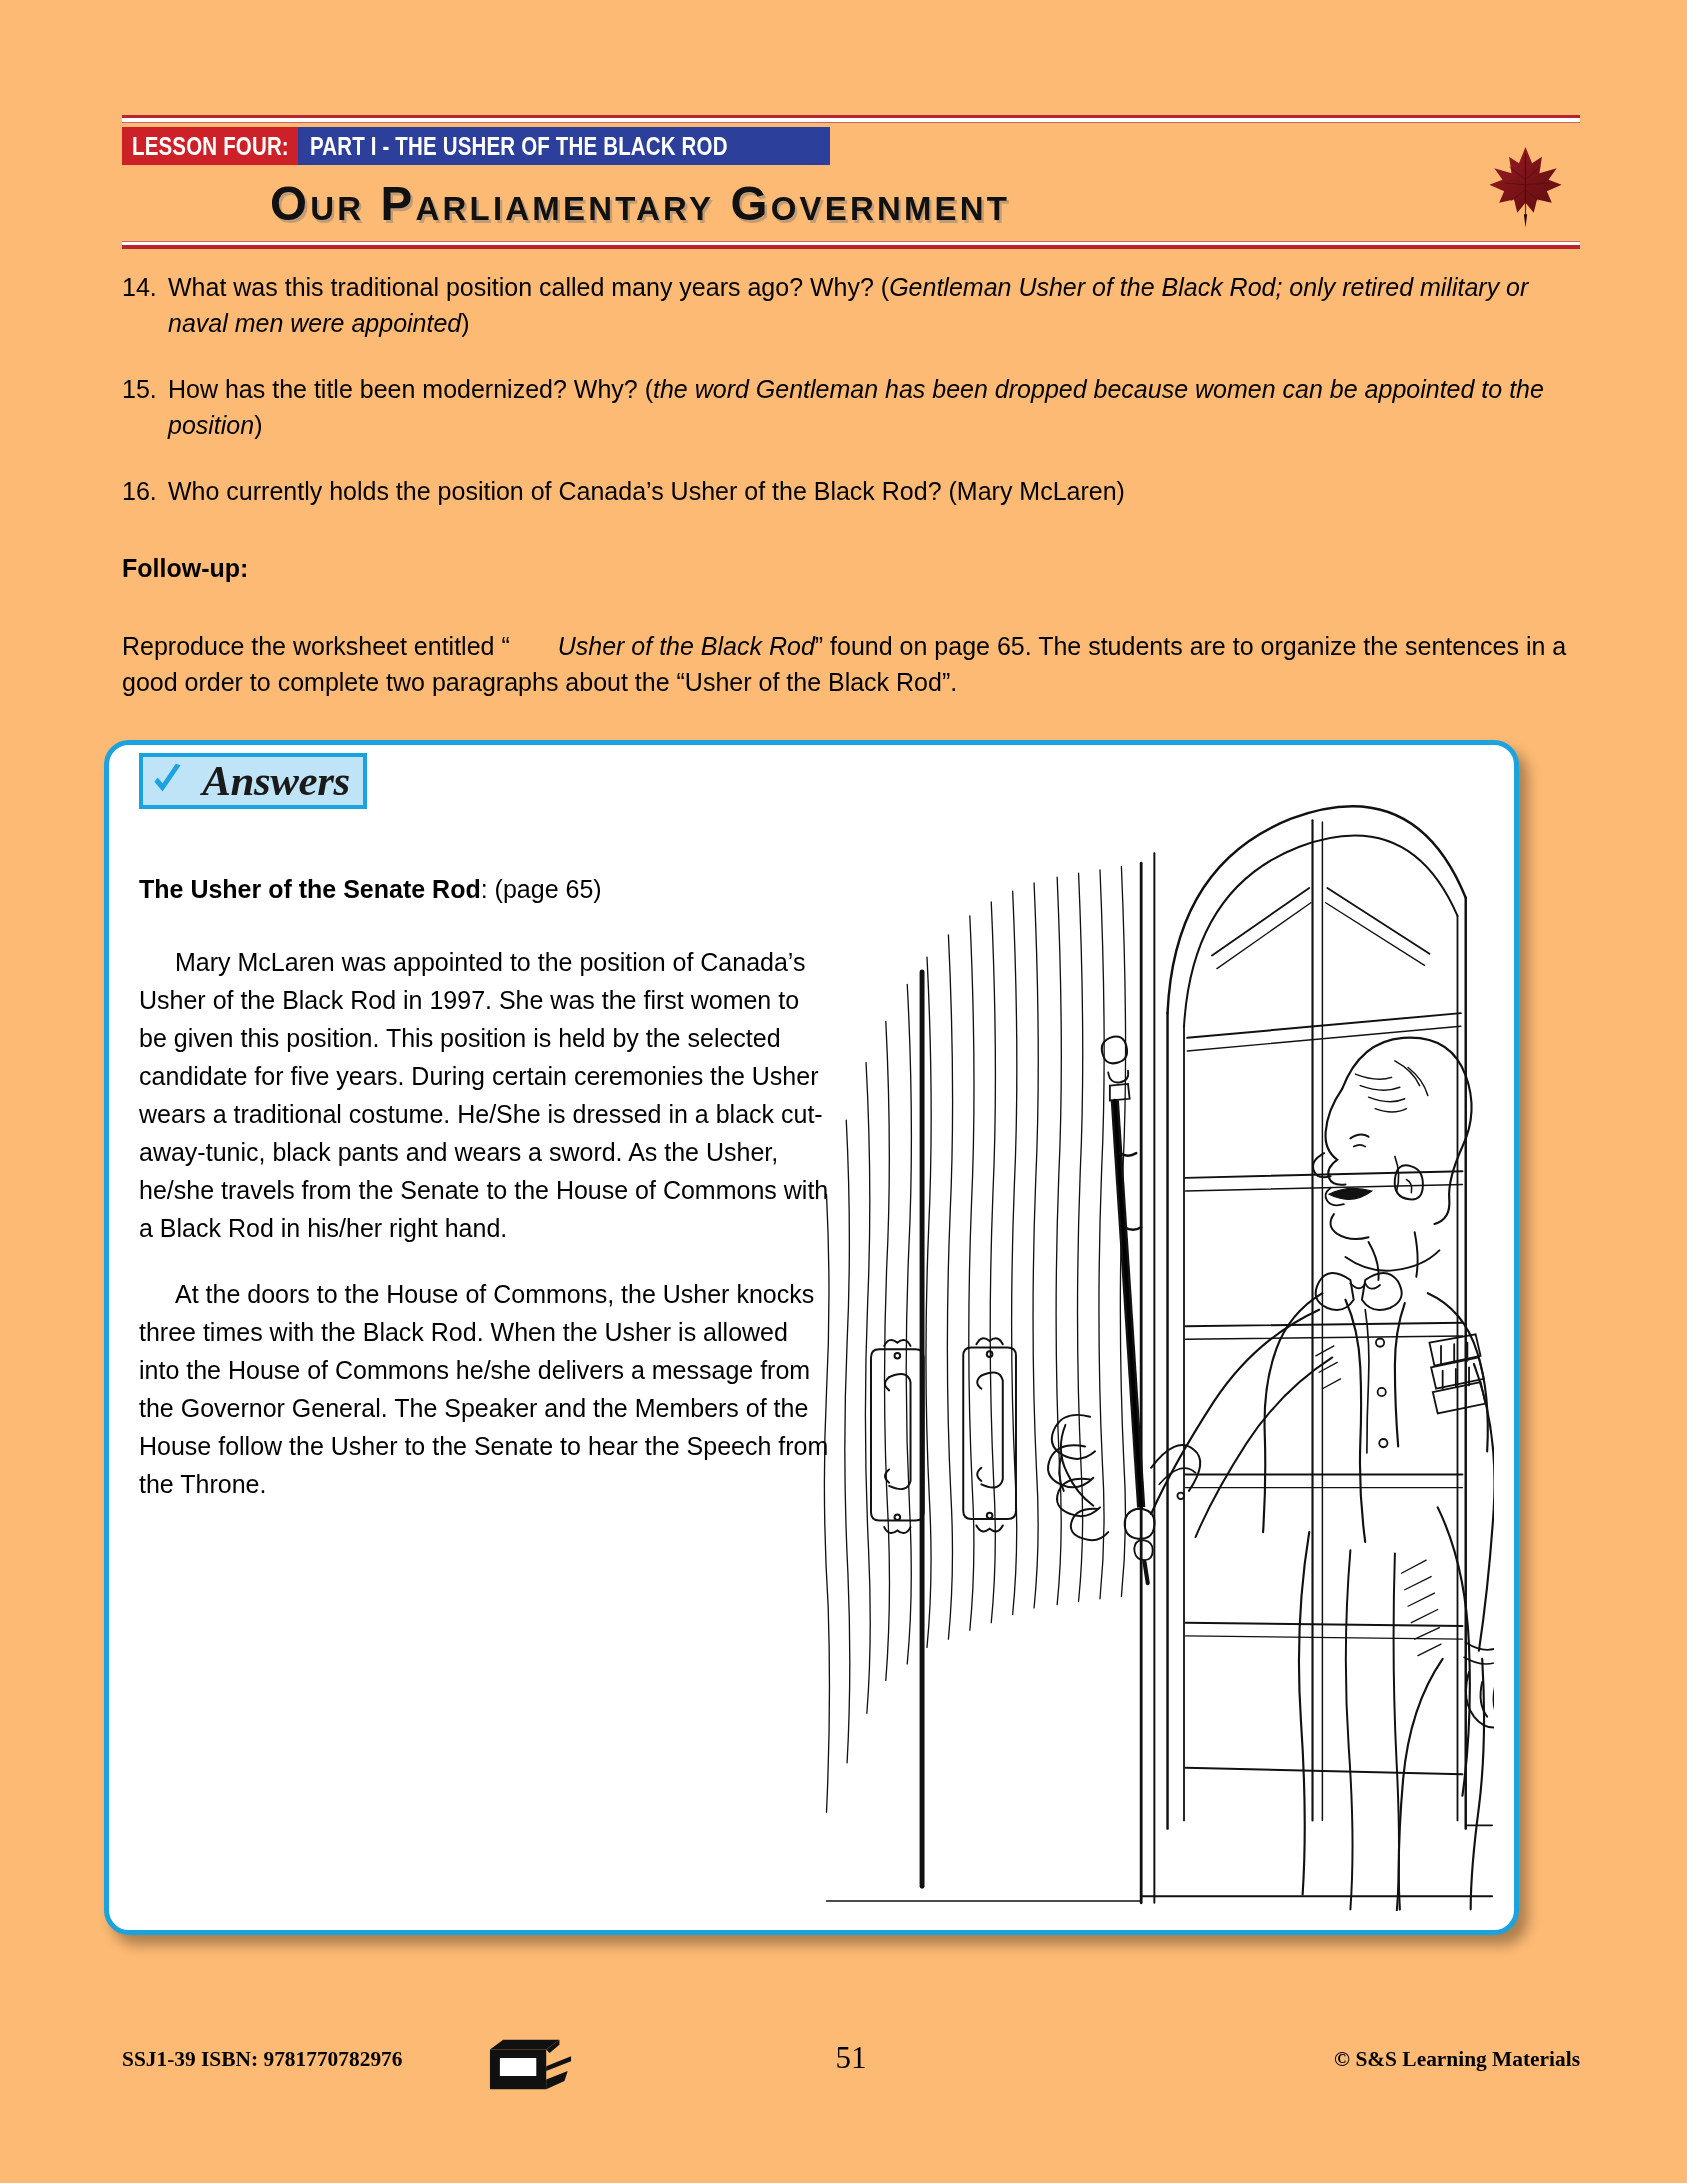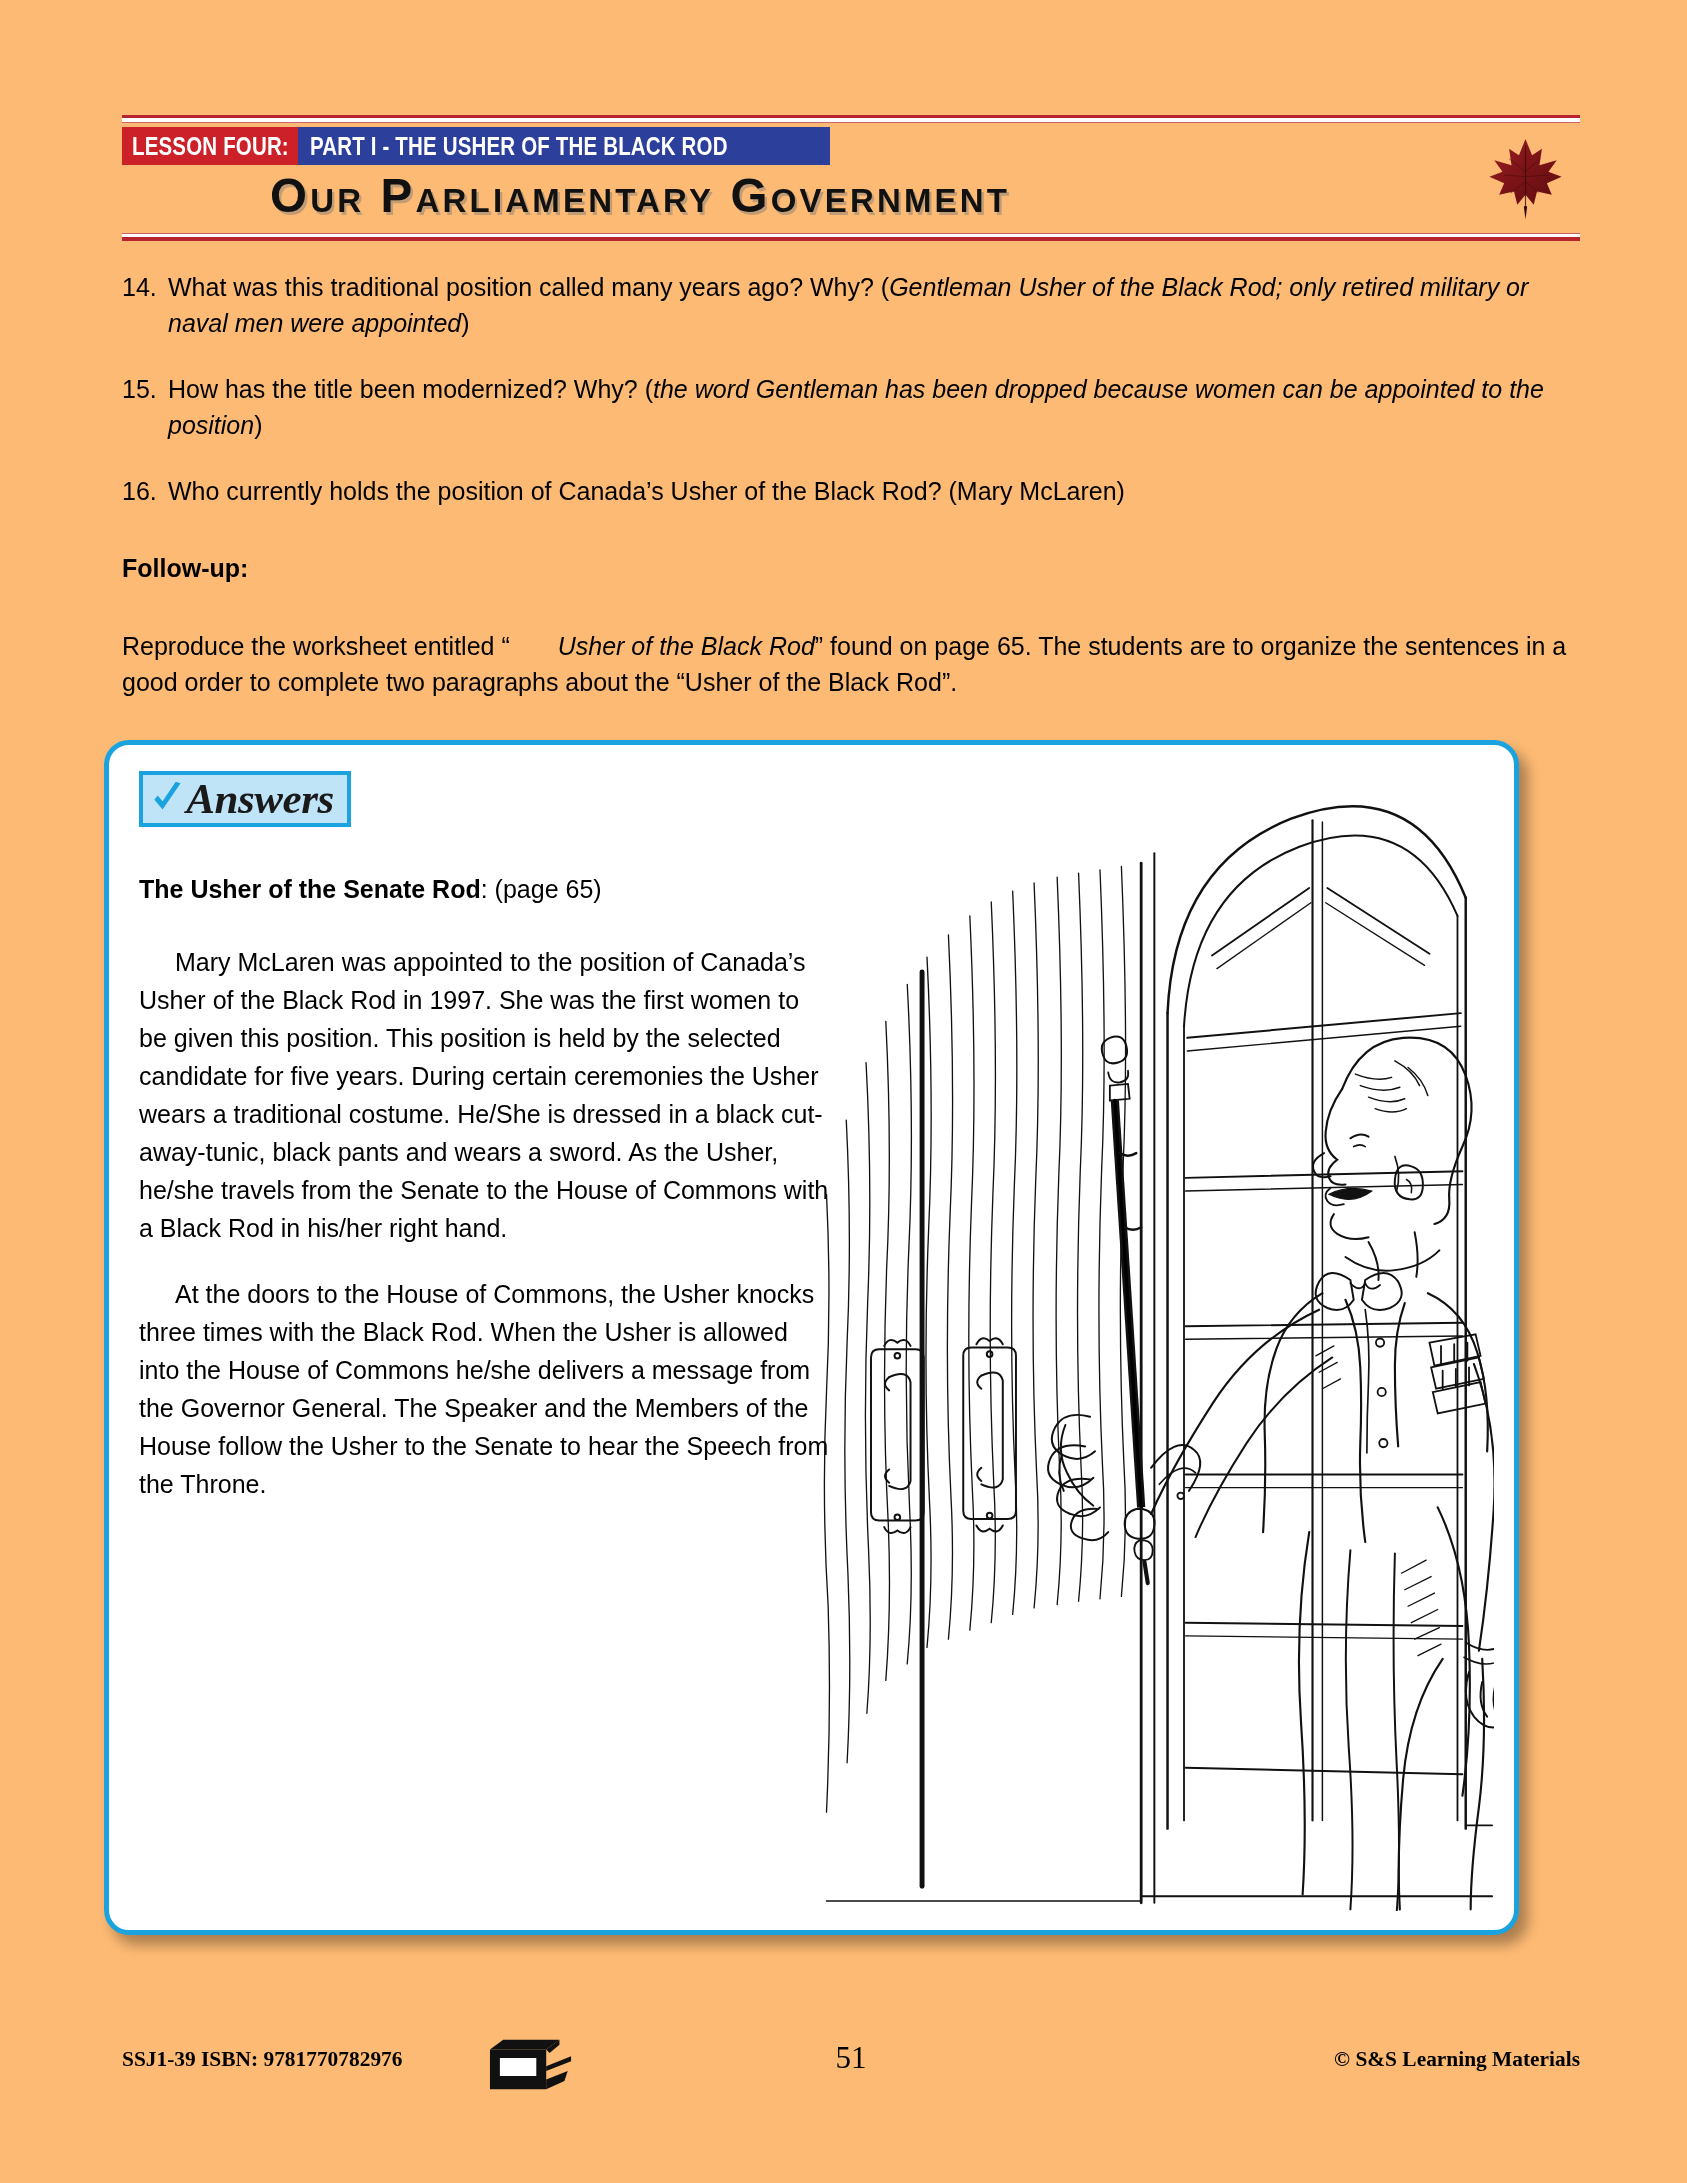--- a/index.html
+++ b/index.html
@@ -72,21 +72,21 @@
     font-weight: bold;
     font-size: 25px;
     letter-spacing: 0.2px;
     transform: scaleX(0.82);
     transform-origin: left center;
     white-space: nowrap;
   }
   .title-row {
     position: relative;
     height: 59px;
-    margin-top: 5px;
+    margin-top: 13px;
   }
   .main-title {
     position: absolute;
     left: 148px;
     top: -3.3px;
     font-family: "Liberation Sans Narrow", "Liberation Sans", sans-serif;
     font-weight: bold;
     font-size: 49px;
     font-variant: small-caps;
     letter-spacing: 3.3px;
@@ -158,27 +158,27 @@
     border: 5px solid #1ba3e0;
     border-radius: 25px;
     background: #ffffff;
     box-shadow: 8.2px 10px 13px rgba(0,0,0,0.32);
     box-sizing: border-box;
   }
 
   .answers-badge {
     position: absolute;
     left: 30px;
-    top: 26px;
+    top: 8px;
     background: #bfe4f7;
     border: 4.1px solid #1ba3e0;
     padding: 1.6px 13px 3.3px 8.2px;
     display: flex;
     align-items: center;
-    gap: 2px;
+    gap: 18px;
   }
   .badge-check {
     width: 33px;
     height: 36px;
     display: block;
   }
   .badge-text {
     font-family: "Liberation Serif", serif;
     font-weight: bold;
     font-style: italic;

